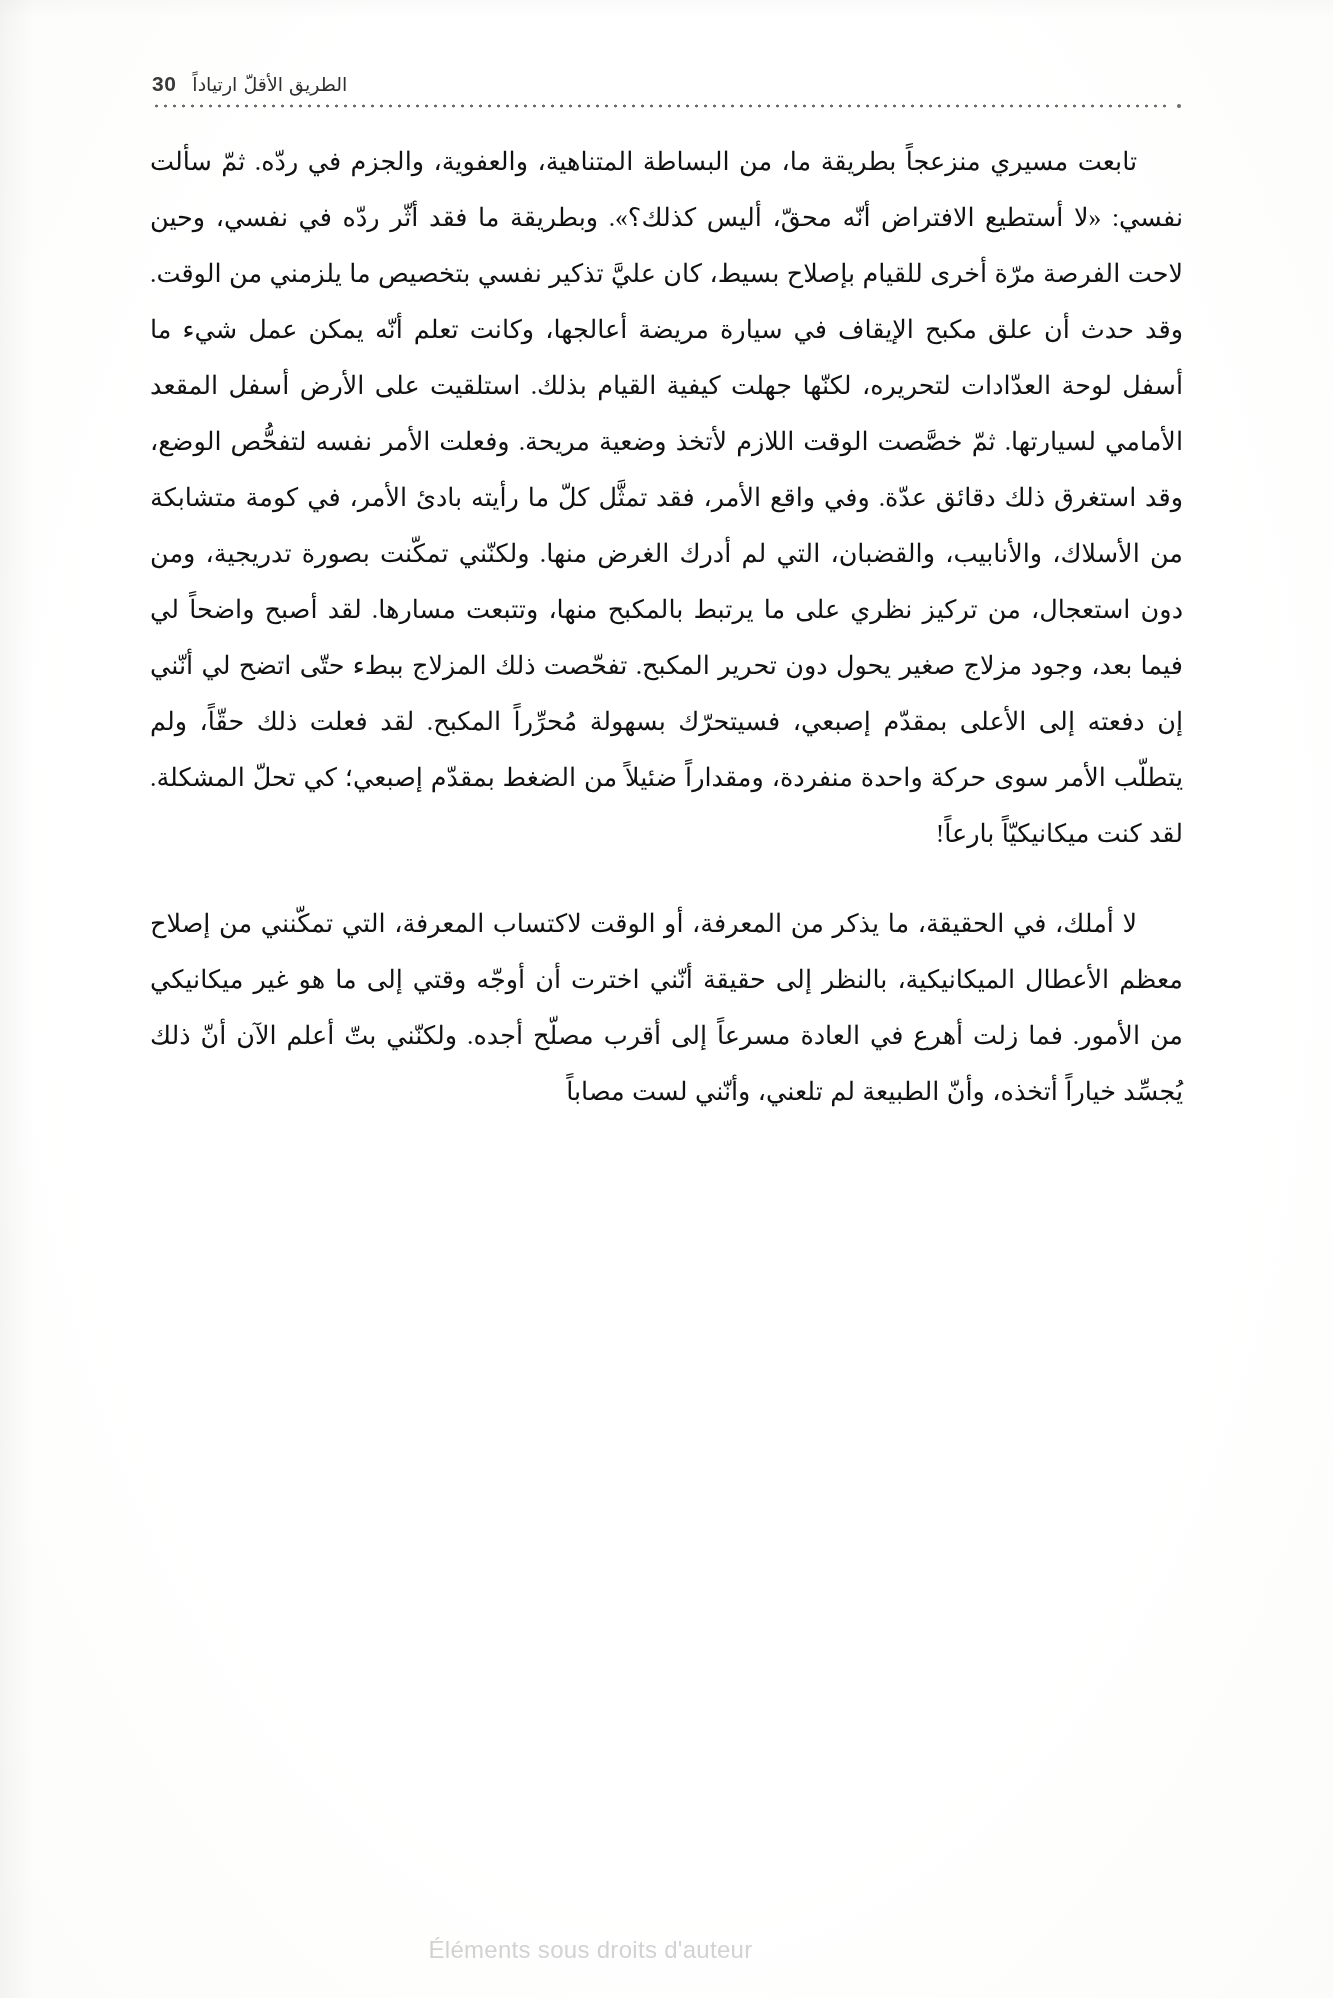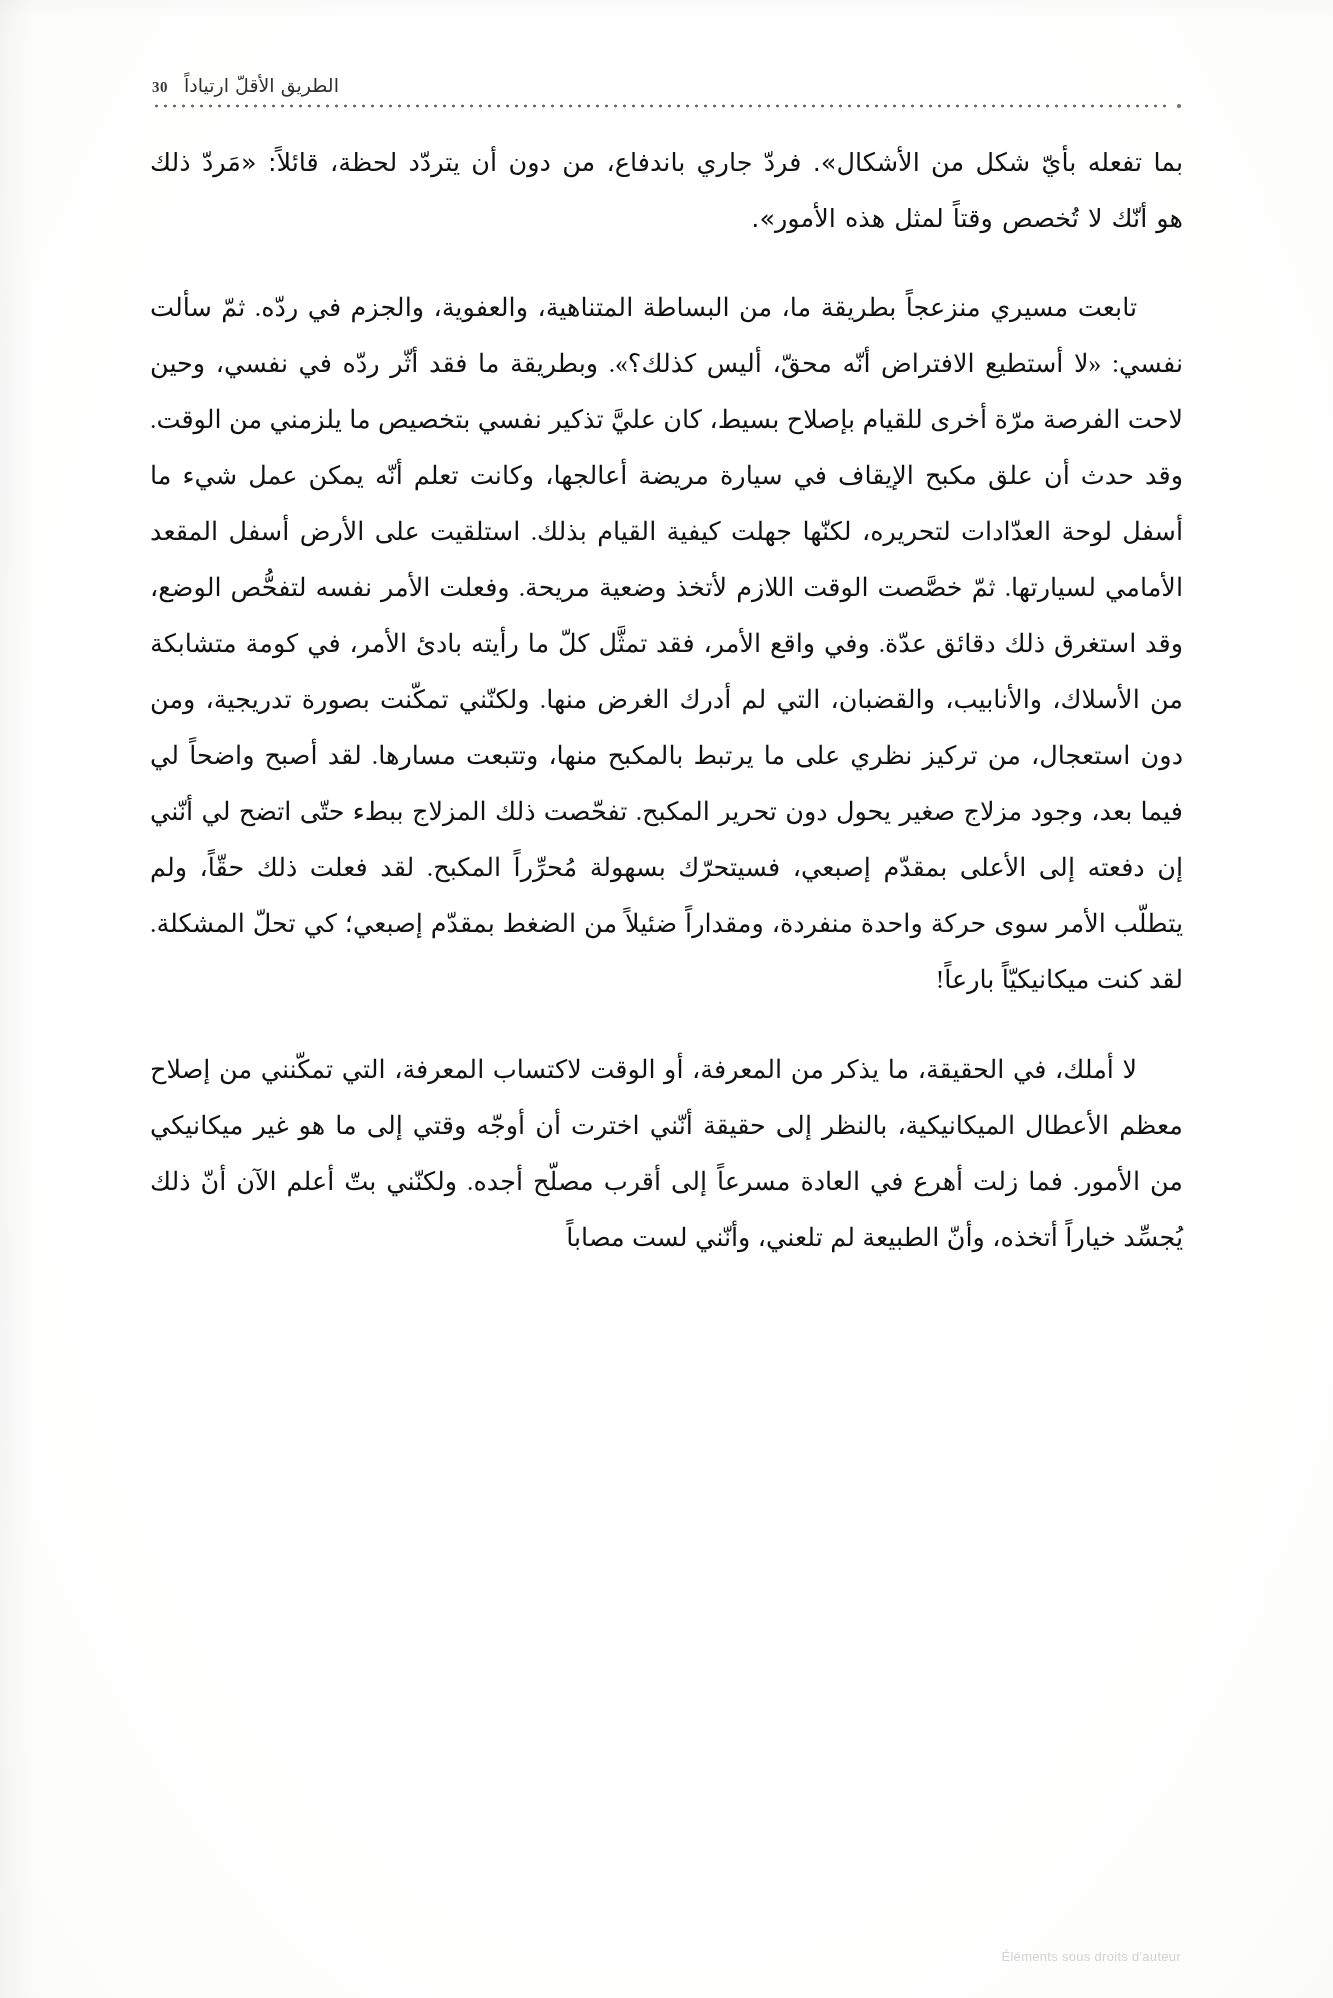--- a/index.html
+++ b/index.html
@@ -38,22 +38,22 @@
 
   .header-inner {
     display: flex;
     flex-direction: row;
     align-items: baseline;
     gap: 16px;
     margin-right: auto;
   }
 
   .header-folio {
-    font-family: Liberation Serif, serif;
-    font-size: 15px;
+    font-family: Liberation Sans, sans-serif;
+    font-size: 21px;
     font-weight: 700;
     color: #3a3a3a;
     letter-spacing: 0.5px;
     margin-top: 44px;
   }
 
   .header-title {
     font-family: "DejaVu Sans", sans-serif;
     font-size: 19px;
     font-weight: 400;
@@ -120,25 +120,25 @@
 
   
   .footer-watermark {
     position: absolute;
     bottom: 34px;
     left: 0;
     right: 152px;
     text-align: left;
     direction: ltr;
     font-family: "Liberation Sans", sans-serif;
-    font-size: 13px;
+    font-size: 24px;
     color: #d2d2d2;
     letter-spacing: 0.3px;
     display: flex;
-    justify-content: flex-end;
+    justify-content: center;
     margin-top: 36px;
   }
 
   
   .scan-edge-left {
     position: absolute;
     top: 0; bottom: 0; left: 0;
     width: 34px;
     background: linear-gradient(to right, rgba(0,0,0,0.035), rgba(0,0,0,0));
     pointer-events: none;
@@ -165,21 +165,20 @@
       <span class="header-folio">30</span>
     </div>
   </div>
 
   <div class="rule-wrap">
     <span class="rule-lead-dot"></span>
     <span class="rule-dots"></span>
   </div>
 
   <div class="text-block">
-    <p class="para">بما تفعله بأيّ شكل من الأشكال». فردّ جاري باندفاع، من دون أن يتردّد لحظة، قائلاً: «مَردّ ذلك هو أنّك لا تُخصص وقتاً لمثل هذه الأمور».</p>
     <p class="para indent">تابعت مسيري منزعجاً بطريقة ما، من البساطة المتناهية، والعفوية، والجزم في ردّه. ثمّ سألت نفسي: «لا أستطيع الافتراض أنّه محقّ، أليس كذلك؟». وبطريقة ما فقد أثّر ردّه في نفسي، وحين لاحت الفرصة مرّة أخرى للقيام بإصلاح بسيط، كان عليَّ تذكير نفسي بتخصيص ما يلزمني من الوقت. وقد حدث أن علق مكبح الإيقاف في سيارة مريضة أعالجها، وكانت تعلم أنّه يمكن عمل شيء ما أسفل لوحة العدّادات لتحريره، لكنّها جهلت كيفية القيام بذلك. استلقيت على الأرض أسفل المقعد الأمامي لسيارتها. ثمّ خصَّصت الوقت اللازم لأتخذ وضعية مريحة. وفعلت الأمر نفسه لتفحُّص الوضع، وقد استغرق ذلك دقائق عدّة. وفي واقع الأمر، فقد تمثَّل كلّ ما رأيته بادئ الأمر، في كومة متشابكة من الأسلاك، والأنابيب، والقضبان، التي لم أدرك الغرض منها. ولكنّني تمكّنت بصورة تدريجية، ومن دون استعجال، من تركيز نظري على ما يرتبط بالمكبح منها، وتتبعت مسارها. لقد أصبح واضحاً لي فيما بعد، وجود مزلاج صغير يحول دون تحرير المكبح. تفحّصت ذلك المزلاج ببطء حتّى اتضح لي أنّني إن دفعته إلى الأعلى بمقدّم إصبعي، فسيتحرّك بسهولة مُحرِّراً المكبح. لقد فعلت ذلك حقّاً، ولم يتطلّب الأمر سوى حركة واحدة منفردة، ومقداراً ضئيلاً من الضغط بمقدّم إصبعي؛ كي تحلّ المشكلة. لقد كنت ميكانيكيّاً بارعاً!</p>
     <p class="para indent">لا أملك، في الحقيقة، ما يذكر من المعرفة، أو الوقت لاكتساب المعرفة، التي تمكّنني من إصلاح معظم الأعطال الميكانيكية، بالنظر إلى حقيقة أنّني اخترت أن أوجّه وقتي إلى ما هو غير ميكانيكي من الأمور. فما زلت أهرع في العادة مسرعاً إلى أقرب مصلّح أجده. ولكنّني بتّ أعلم الآن أنّ ذلك يُجسِّد خياراً أتخذه، وأنّ الطبيعة لم تلعني، وأنّني لست مصاباً</p>
   </div>
 
   <div class="footer-watermark">
     <span>Éléments sous droits d'auteur</span>
   </div>
 
 </div>
 

